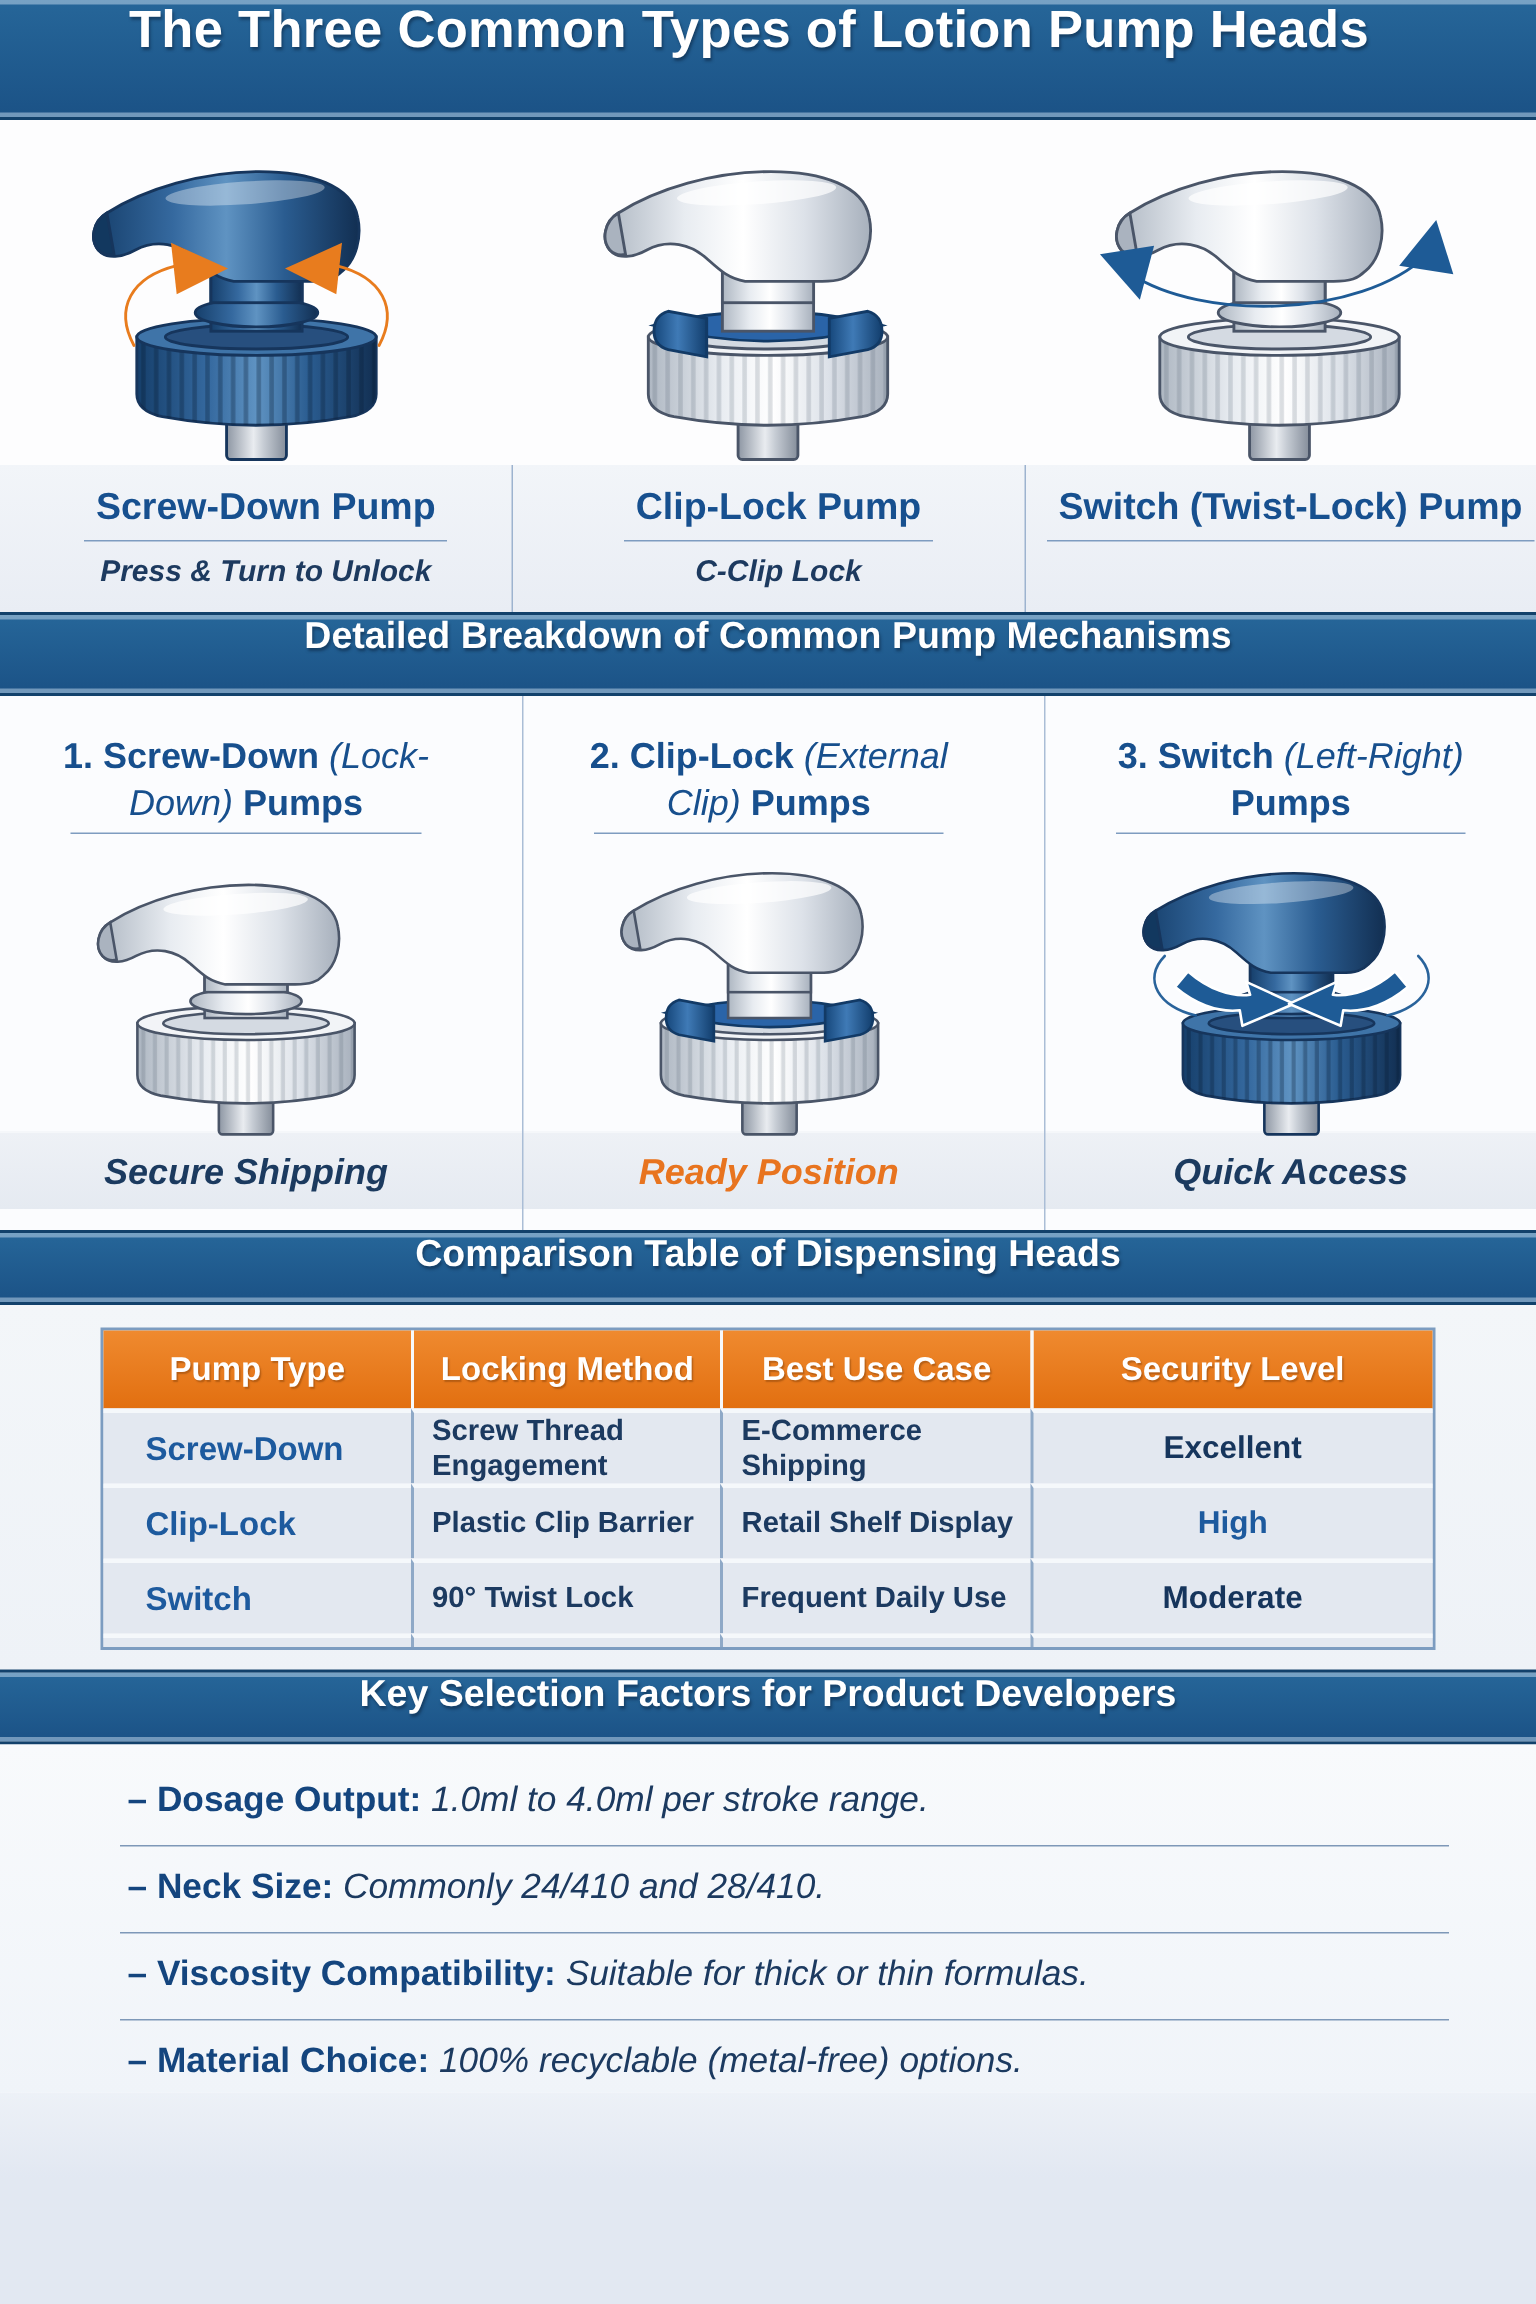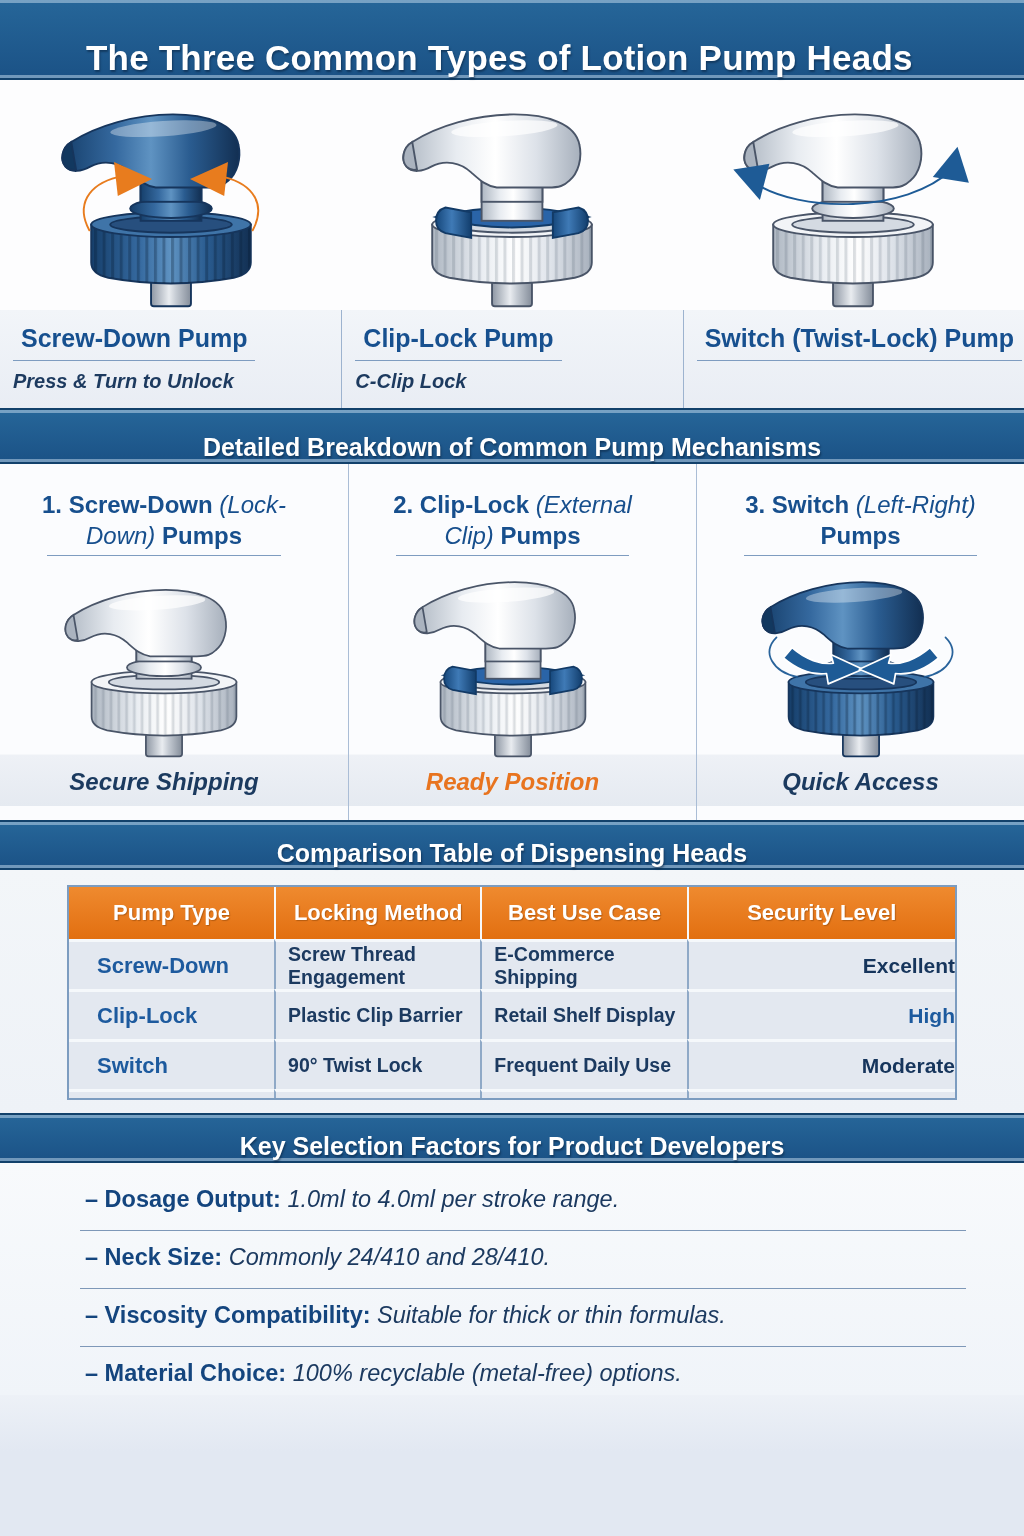--- a/index.html
+++ b/index.html
@@ -3,39 +3,39 @@
 <meta charset="utf-8">
 <style>
   * { margin:0; padding:0; box-sizing:border-box; }
   html,body { background:#e2e8f2; }
   body { font-family:"Liberation Sans","DejaVu Sans",sans-serif; }
   .page { width:1024px; height:1536px; margin:0 auto; background:#fbfcfe; position:relative; overflow:hidden; }
 
   
   .banner {
     background:linear-gradient(#266699,#1b5286);
-    color:#fff; font-weight:bold; display:flex; align-items:flex-end;
+    color:#fff; font-weight:bold; display:flex; align-items:flex-start;
     box-shadow:inset 0 3px 0 rgba(200,222,240,.5), inset 0 -3px 0 rgba(200,222,240,.5);
     border-top:2px solid #12416b; border-bottom:2px solid #12416b;
     text-shadow:1px 2px 2px rgba(8,30,55,.5);
   }
   .banner--title { height:80px; font-size:35px; padding-left:86px; border-top:none; letter-spacing:.2px; }
   .banner--sub   { font-size:25px; justify-content:center; }
   #banner-breakdown  { height:56px; }
   #banner-comparison { height:50px; }
   #banner-factors    { height:50px; }
 
   
   .row-pumps { height:230px; background:#fdfdfe; display:grid; grid-template-columns:1fr 1fr 1fr; }
   .pump-slot { display:flex; justify-content:center; align-items:flex-end; }
   .row-pumps .pump-stage { width:266px; height:224px; }
 
   
   .caption-strip { height:98px; background:linear-gradient(#f2f5f9,#e9edf4); display:grid; grid-template-columns:1fr 1fr 1fr; }
-  .cap-col { padding-top:14px;padding-left:13px; }
+  .cap-col { text-align:center; padding-top:14px;padding-left:13px; }
   .cap-col + .cap-col { border-left:1.5px solid #9db3cf; }
   .cap-col h3 { display:inline-block; font-size:25px; color:#17508f; padding:0 8px 7px; border-bottom:1.5px solid #7e9cc0; font-weight:bold; }
   .cap-col .cap-sub { margin-top:9px; font-size:20px; font-style:italic; color:#1d3a5f; font-weight:600; }
 
   
   .breakdown { height:356px; background:#fbfcfe; display:grid; grid-template-columns:1fr 1fr 1fr; position:relative;gap:20px; }
   .bk-band { position:absolute; left:0; right:0; bottom:14px; height:52px; background:linear-gradient(#eef1f6,#e5eaf1); border-top:1px solid #f5f7fa; }
   .bk-col { position:relative; padding-top:26px; text-align:center; }
   .bk-col + .bk-col { border-left:1.5px solid #aabdd6; }
   .bk-head { font-size:24px; color:#174f8d; font-weight:bold; line-height:1.28; padding:0 18px; min-height:62px; }
@@ -50,21 +50,21 @@
   table.cmp { width:890px; margin:0 auto; border-collapse:separate; border-spacing:0; border:2px solid #7c9cc0; }
   .cmp th {
     background:linear-gradient(#f0authentic 0,#e8781f); background:linear-gradient(#ef8a2f,#e26f10);
     color:#fff; font-size:22px; font-weight:bold; height:52px; text-align:center;
     border-left:2px solid #f7f9fb; text-shadow:1px 1px 1px rgba(90,40,0,.35);
   }
   .cmp th:first-child { border-left:none; }
   .cmp td { background:#e3e8f0; height:50px; border-left:2px solid #8fa9c7; border-top:3px solid #f5f8fb; color:#1c3a60; }
   .cmp td:first-child { border-left:none; font-weight:bold; color:#1d5a9e; font-size:22px; padding-left:28px; }
   .cmp td.c-mid { font-size:19.5px; padding-left:12px; font-weight:600; }
-  .cmp td.c-sec { text-align:right; font-weight:bold; font-size:21px; color:#16355c; }
+  .cmp td.c-sec { text-align:center; font-weight:bold; font-size:21px; color:#16355c; }
   .cmp tr.sec-blue td.c-sec { color:#1d5a9e; }
   .cmp tr.sliver td { height:9px; border-top:3px solid #f5f8fb; }
   .cmp col.c1 { width:206px; } .cmp col.c2 { width:207px; } .cmp col.c3 { width:207px; } .cmp col.c4 { width:270px; }
 
   
   .factors { height:232px; background:linear-gradient(#f8fafc,#f0f4f9); padding-top:10px; }
   .factor { margin:0 58px 0 80px; padding:13px 0 17px 5px; border-bottom:1.5px solid #7e98b8; font-size:23.5px; color:#1c3a60; }
   .factor .f-label { font-weight:bold; color:#14457e; }
   .factor .f-text { font-style:italic; font-weight:500; }
 

